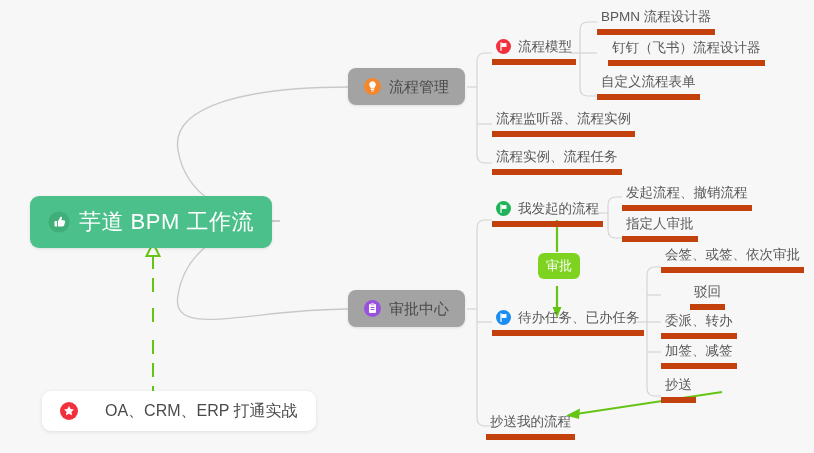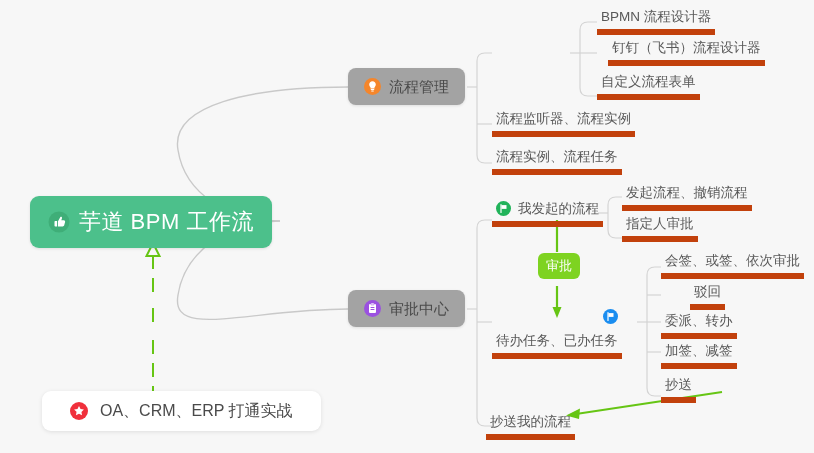--- a/index.html
+++ b/index.html
@@ -35,23 +35,23 @@
     border-radius:8px;
     padding:9px 16px;
     box-shadow:0 1px 3px rgba(0,0,0,.10);
     box-sizing:border-box;
   }
   .card-label{color:#4a4a4a;font-size:15px;line-height:19px;white-space:nowrap;}
 
   
   .float-card{
     position:absolute;
-    display:flex;align-items:center;gap:12px;
+    display:flex;align-items:center;gap:27px;
     background:#ffffff;border-radius:9px;
-    padding:10px 28px;
+    padding:10px 18px;
     box-shadow:0 1px 4px rgba(0,0,0,.10);
     box-sizing:border-box;
   }
   .float-label{color:#4a4a4a;font-size:16px;line-height:20px;white-space:nowrap;}
 
   
   .leaf{
     position:absolute;
     display:flex;align-items:flex-end;gap:7px;
     border-bottom:6px solid #c2410c;
@@ -158,20 +158,30 @@
         <circle cx="8.5" cy="8.5" r="8.5" fill="#9b51e0"></circle>
         <rect x="5" y="3.9" width="7" height="9.2" rx="1.1" fill="#fff"></rect>
         <rect x="6.8" y="3.1" width="3.4" height="1.8" rx=".7" fill="#fff" stroke="#9b51e0" stroke-width=".6"></rect>
         <rect x="6.4" y="7" width="4.2" height=".9" rx=".45" fill="#9b51e0"></rect>
         <rect x="6.4" y="9.1" width="4.2" height=".9" rx=".45" fill="#9b51e0"></rect>
       </svg>
     </span>
     <span class="card-label">审批中心</span>
   </div>
 
+  <div class="leaf" style="left:492px;top:38px;">
+    <span class="ic" style="margin-bottom:1px">
+      <svg width="15" height="15" viewBox="0 0 15 15">
+        <circle cx="7.5" cy="7.5" r="7.5" fill="#f0303c"></circle>
+        <path d="M5 3.7v7.8" stroke="#fff" stroke-width="1.2" stroke-linecap="round"></path>
+        <path d="M5.4 4.1h5.1v3.8H5.4z" fill="#fff"></path>
+      </svg>
+    </span>
+    <span class="leaf-label">流程模型</span>
+  </div>
 
   <div class="leaf" style="left:492px;top:110px;">
     <span class="leaf-label">流程监听器、流程实例</span>
   </div>
 
   <div class="leaf" style="left:492px;top:148px;">
     <span class="leaf-label">流程实例、流程任务</span>
   </div>
 
   <div class="leaf" style="left:597px;top:8px;">
@@ -188,21 +198,21 @@
     <span class="ic" style="margin-bottom:1px">
       <svg width="15" height="15" viewBox="0 0 15 15">
         <circle cx="7.5" cy="7.5" r="7.5" fill="#21b35a"></circle>
         <path d="M5 3.7v7.8" stroke="#fff" stroke-width="1.2" stroke-linecap="round"></path>
         <path d="M5.4 4.1h5.1v3.8H5.4z" fill="#fff"></path>
       </svg>
     </span>
     <span class="leaf-label">我发起的流程</span>
   </div>
 
-  <div class="leaf" style="left:492px;top:309px;flex-direction:column;">
+  <div class="leaf" style="left:492px;top:309px;">
     <span class="ic" style="margin-bottom:1px">
       <svg width="15" height="15" viewBox="0 0 15 15">
         <circle cx="7.5" cy="7.5" r="7.5" fill="#1a8df0"></circle>
         <path d="M5 3.7v7.8" stroke="#fff" stroke-width="1.2" stroke-linecap="round"></path>
         <path d="M5.4 4.1h5.1v3.8H5.4z" fill="#fff"></path>
       </svg>
     </span>
     <span class="leaf-label">待办任务、已办任务</span>
   </div>
 
@@ -210,21 +220,21 @@
     <span class="leaf-label">抄送我的流程</span>
   </div>
 
   <div class="leaf" style="left:622px;top:184px;">
     <span class="leaf-label">发起流程、撤销流程</span>
   </div>
   <div class="leaf" style="left:622px;top:215px;">
     <span class="leaf-label">指定人审批</span>
   </div>
 
-  <div class="leaf" style="left:661px;top:252px;">
+  <div class="leaf" style="left:661px;top:246px;">
     <span class="leaf-label">会签、或签、依次审批</span>
   </div>
   <div class="leaf" style="left:690px;top:283px;">
     <span class="leaf-label">驳回</span>
   </div>
   <div class="leaf" style="left:661px;top:312px;">
     <span class="leaf-label">委派、转办</span>
   </div>
   <div class="leaf" style="left:661px;top:342px;">
     <span class="leaf-label">加签、减签</span>

